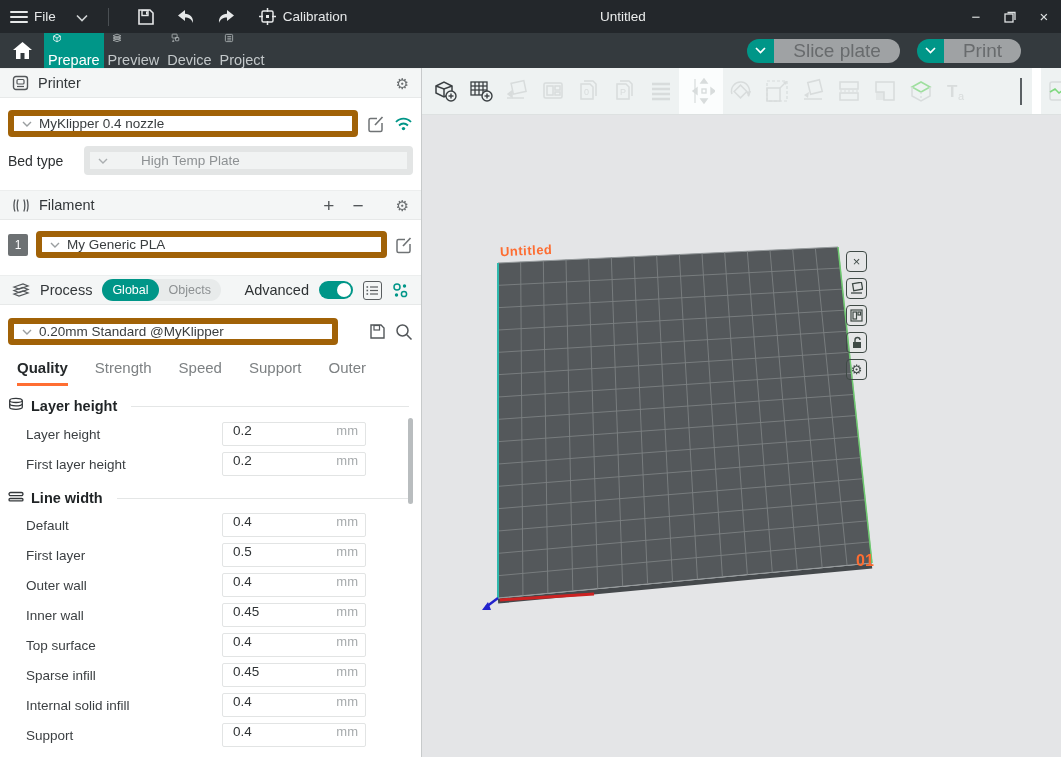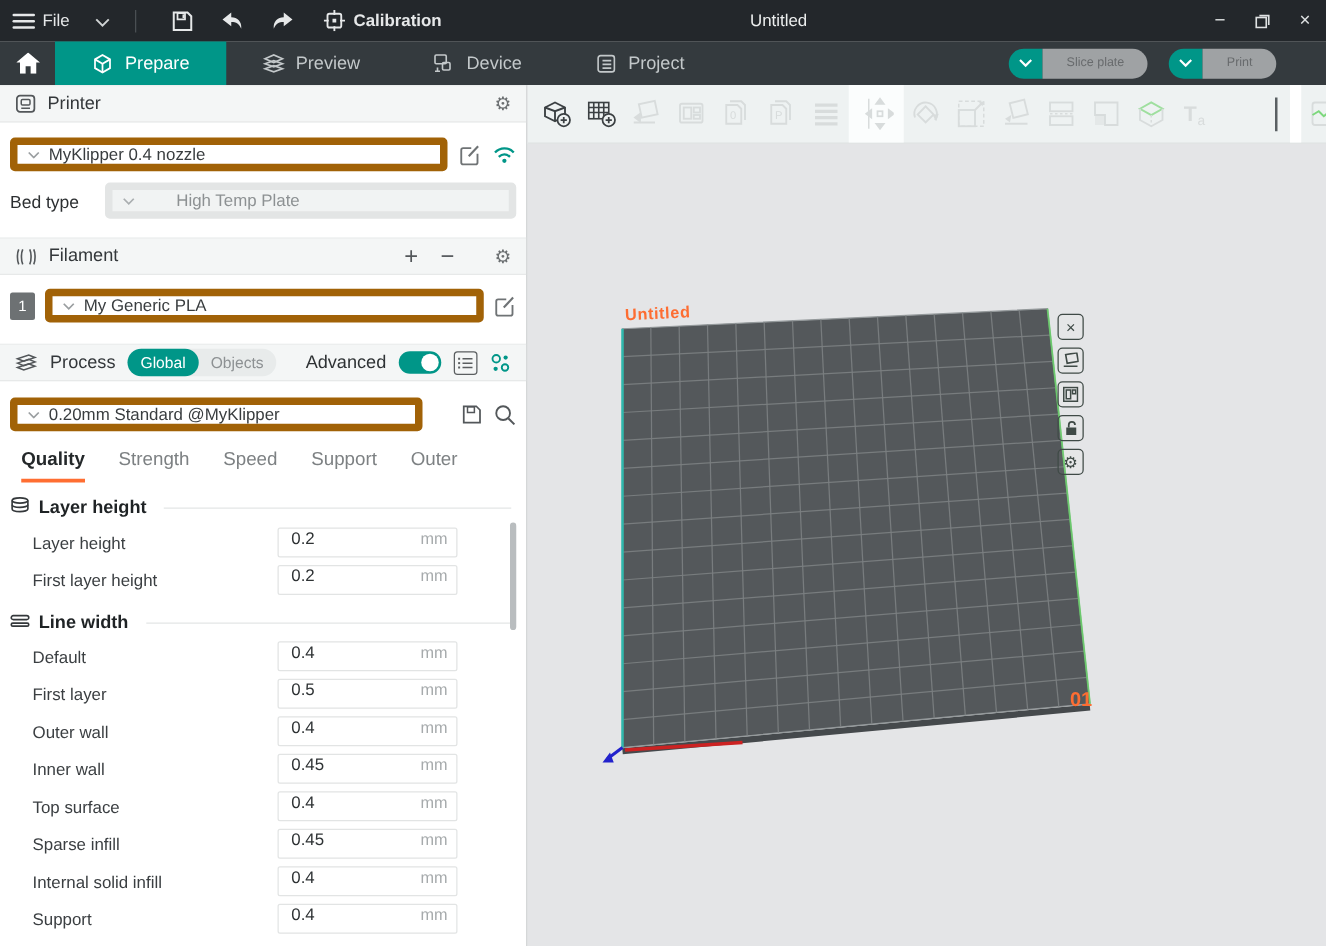--- a/index.html
+++ b/index.html
@@ -9,34 +9,34 @@
   
   .titlebar { height:33px; background:#23272b; display:flex; align-items:center;
     color:#e6e8e9; position:relative; }
   .tb-left { display:flex; align-items:center; gap:6px; padding-left:10px; }
   .hamburger { width:18px; height:12px; display:flex; flex-direction:column; justify-content:space-between; }
   .hamburger i { height:2px; background:#e6e8e9; border-radius:1px; }
   .tb-label { font-size:13.5px; }
   .chev-dn { margin-left:14px; }
   .tb-sep { width:1px; height:18px; background:#4a4f53; margin:0 14px; }
   .tb-ico { width:34px; height:26px; display:flex; align-items:center; justify-content:center; }
-  .calib { display:flex; align-items:center; gap:7px; margin-left:10px;font-weight:bold; }
+  .calib { display:flex; align-items:center; gap:7px; margin-left:10px; }
   .win-title { position:absolute; left:600px; top:0; height:33px; display:flex; align-items:center; font-size:13.5px; color:#eceeee; }
   .win-ctrls { position:absolute; right:0; top:0; height:33px; display:flex; }
   .win-btn { width:34px; height:33px; display:flex; align-items:center; justify-content:center; color:#dfe2e3; font-size:15px; }
 
   
   .tabbar { height:35px; background:#343a3e; display:flex; align-items:center; }
   .home-btn { width:44px; height:35px; display:flex; align-items:center; justify-content:center; }
-  .mtab { height:35px; display:flex; align-items:center; gap:9px; padding:0 29px; color:#c3c8ca; font-size:14.5px; }
+  .mtab { height:35px; display:flex; align-items:flex-start; gap:9px; padding:0 4px; color:#c3c8ca; font-size:14.5px;flex-direction:column; }
   .mtab.active { background:#009688; color:#fff; }
   .tb-right { margin-left:auto; display:flex; align-items:center; }
   .split { display:flex; height:24px; margin-right:17px; }
   .split .cap { width:27px; background:#009688; border-radius:12px 0 0 12px; display:flex; align-items:center; justify-content:center; }
-  .split .lbl { background:#9fa2a4; color:#686b6d; font-size:10px; display:flex; align-items:center; padding:0 19px; border-radius:0 12px 12px 0; }
+  .split .lbl { background:#9fa2a4; color:#686b6d; font-size:19px; display:flex; align-items:center; padding:0 19px; border-radius:0 12px 12px 0; }
   .split.print { margin-right:40px; }
 
   
   .main { display:flex; height:689px; }
   .sidebar { width:422px; background:#ffffff; border-right:1px solid #c7cacb; position:relative; overflow:hidden; }
   .viewport { flex:1; position:relative; background:#e4e5e7; overflow:hidden; }
 
   
   .sec-head { height:30px; background:#f4f6f6; border-top:1px solid #eceeee; border-bottom:1px solid #e7e9e9;
     display:flex; align-items:center; gap:9px; padding:0 12px; }

